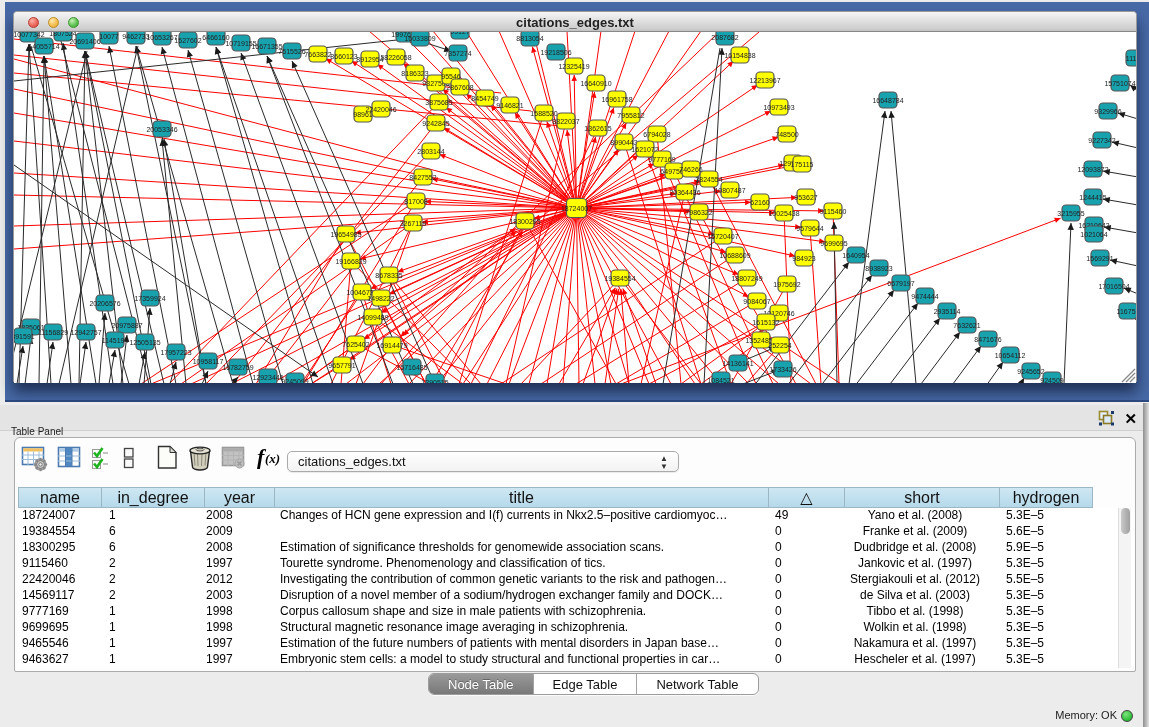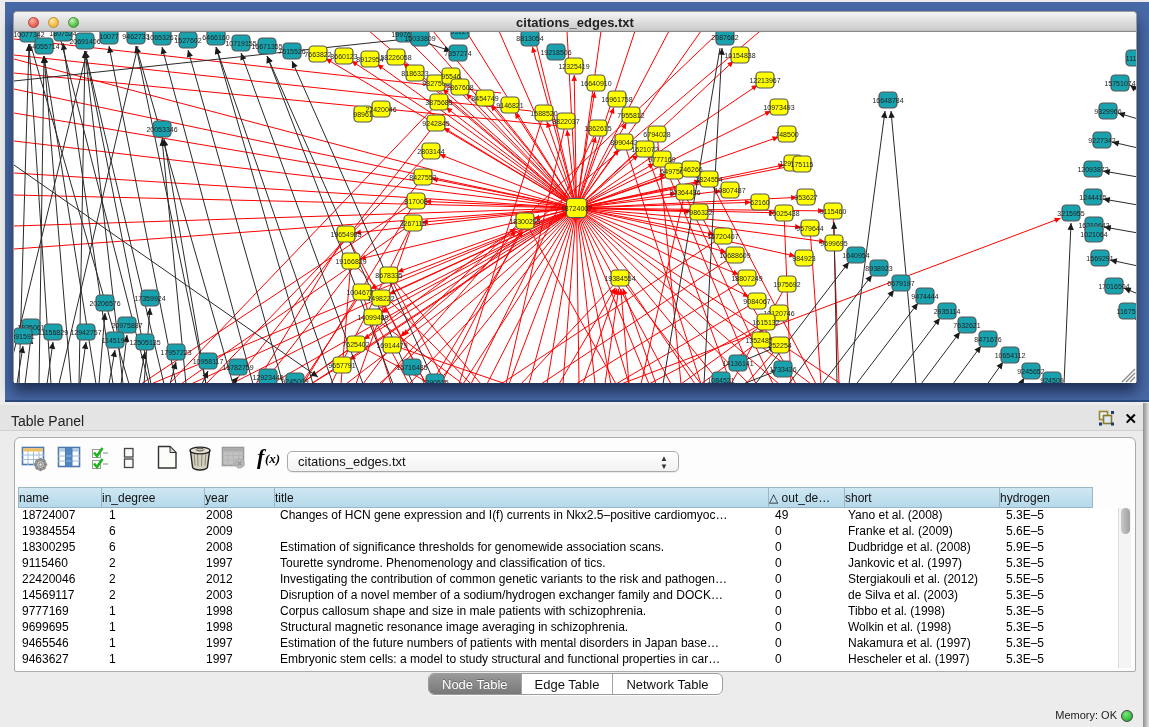--- a/index.html
+++ b/index.html
@@ -6,37 +6,37 @@
 .win{position:absolute;left:13px;top:11px;width:1124px;height:371px;background:#fff;border:1px solid #9a9a9a;border-radius:4px 4px 0 0;box-shadow:0 10px 14px rgba(5,10,30,.6)}
 .titlebar{position:absolute;left:0;top:0;width:100%;height:20px;background:linear-gradient(#f5f5f5,#cdcdcd 90%,#c0c0c0);border-bottom:1px solid #888;border-radius:4px 4px 0 0}
 .title{position:absolute;width:100%;text-align:center;top:3px;font-size:13px;font-weight:bold;color:#222}
 .tl{position:absolute;top:4.5px;width:11px;height:11px;border-radius:50%}
 .tl.r{left:14px;background:radial-gradient(circle at 35% 30%,#ffb3a8,#ec6a5e 55%,#cf4437);border:.5px solid #b73c30}
 .tl.y{left:34px;background:radial-gradient(circle at 35% 30%,#ffe9b0,#f5bf4f 55%,#d99e2b);border:.5px solid #c08e24}
 .tl.g{left:54px;background:radial-gradient(circle at 35% 30%,#c8f0b8,#61c555 55%,#3e9e33);border:.5px solid #3c9330}
 .graph{position:absolute;left:0;top:20px;width:1122px;height:351px;background:#fff;overflow:hidden}
 .tpanel{position:absolute;left:0;top:402px;width:1149px;height:325px;background:#ececec}
 .tphead{position:absolute;left:0;top:3px;width:1149px;height:26px;background:#e4e4e4;border-bottom:1px solid #d0d0d0}
-.tphead .t{position:absolute;left:11px;top:8px;font-size:14px;color:#222}
+.tphead .t{position:absolute;left:11px;top:21px;font-size:10px;color:#222}
 .tpbox{position:absolute;left:14px;top:35px;width:1122px;height:235px;background:#fdfdfd;border:1px solid #ababab;border-radius:6px 6px 2px 2px}
 .toolbar{position:absolute;left:0;top:0;width:100%;height:42px}
 .combo{position:absolute;left:272px;top:13px;width:392px;height:21px;background:linear-gradient(#fff,#f2f2f2);border:1px solid #aaa;border-radius:5px;font-size:13px;color:#111;line-height:20px;padding-left:10px;box-shadow:0 1px 1px rgba(0,0,0,0.08)}
 .combo .arr{position:absolute;right:10px;top:2.5px;font-size:8px;color:#333;line-height:8px}
 .thead{position:absolute;left:3px;top:49px;height:21px;width:1076px}
-.th{position:absolute;top:0;height:21px;background:linear-gradient(#cfe7f3,#b5d9ea);border:1px solid #9bb7c5;border-left:none;font-size:12px;color:#111;line-height:20px}
+.th{position:absolute;top:0;height:21px;background:linear-gradient(#cfe7f3,#b5d9ea);border:1px solid #9bb7c5;border-left:none;font-size:16px;color:#111;text-align:center;line-height:20px}
 .tbody{position:absolute;left:3px;top:70px;width:1115px;height:160px;background:#fff;font-size:12px;color:#000}
 .tr{position:relative;height:16px;line-height:15px;white-space:nowrap}
 .c{position:absolute;top:0;overflow:hidden}
 .c0{left:4px;width:80px}.c1{left:91px;width:95px}.c2{left:188px;width:66px}
-.c3{left:262px;width:490px}.c4{left:757px;width:70px}.c5{left:830px;width:170px;text-align:left}
+.c3{left:262px;width:490px}.c4{left:757px;width:70px}.c5{left:812px;width:170px;text-align:center}
 .c6{left:988px;width:90px}
 .vsb{position:absolute;right:4px;top:70px;width:13px;height:160px;background:#f4f4f4;border-left:1px solid #ddd}
 .vsb .thumb{position:absolute;left:1.5px;top:0px;width:9px;height:26px;background:linear-gradient(90deg,#c9c9c9,#9f9f9f);border-radius:5px}
 .tabs{position:absolute;left:428px;top:271px;height:22px;border:1px solid #9c9c9c;border-radius:6px;background:#fff;display:flex;overflow:hidden;box-shadow:0 1px 0 rgba(255,255,255,.8)}
-.tab{font-size:13px;line-height:21px;padding:0 13px;color:#111}
+.tab{font-size:13px;line-height:21px;padding:0 19px;color:#111}
 .tab.sel{background:linear-gradient(#9a9a9a,#787878);color:#fff;text-shadow:0 -1px 0 rgba(0,0,0,.3)}
 .tab+.tab{border-left:1px solid #a3a3a3}
 .status{position:absolute;right:32px;bottom:6px;font-size:11px;color:#222}
 .led{position:absolute;right:16px;bottom:5px;width:12px;height:12px;border-radius:50%;background:radial-gradient(circle at 40% 32%,#7fe37f,#2fbf3a 65%,#23a52e);border:1px solid #444}
 .xicon{position:absolute;right:12px;top:5px;font-size:15px;font-weight:bold;color:#000}
 .flicon{position:absolute;right:34px;top:5px}
 </style></head>
 <body>
 <div class="desktop"></div>
 <div class="win">

